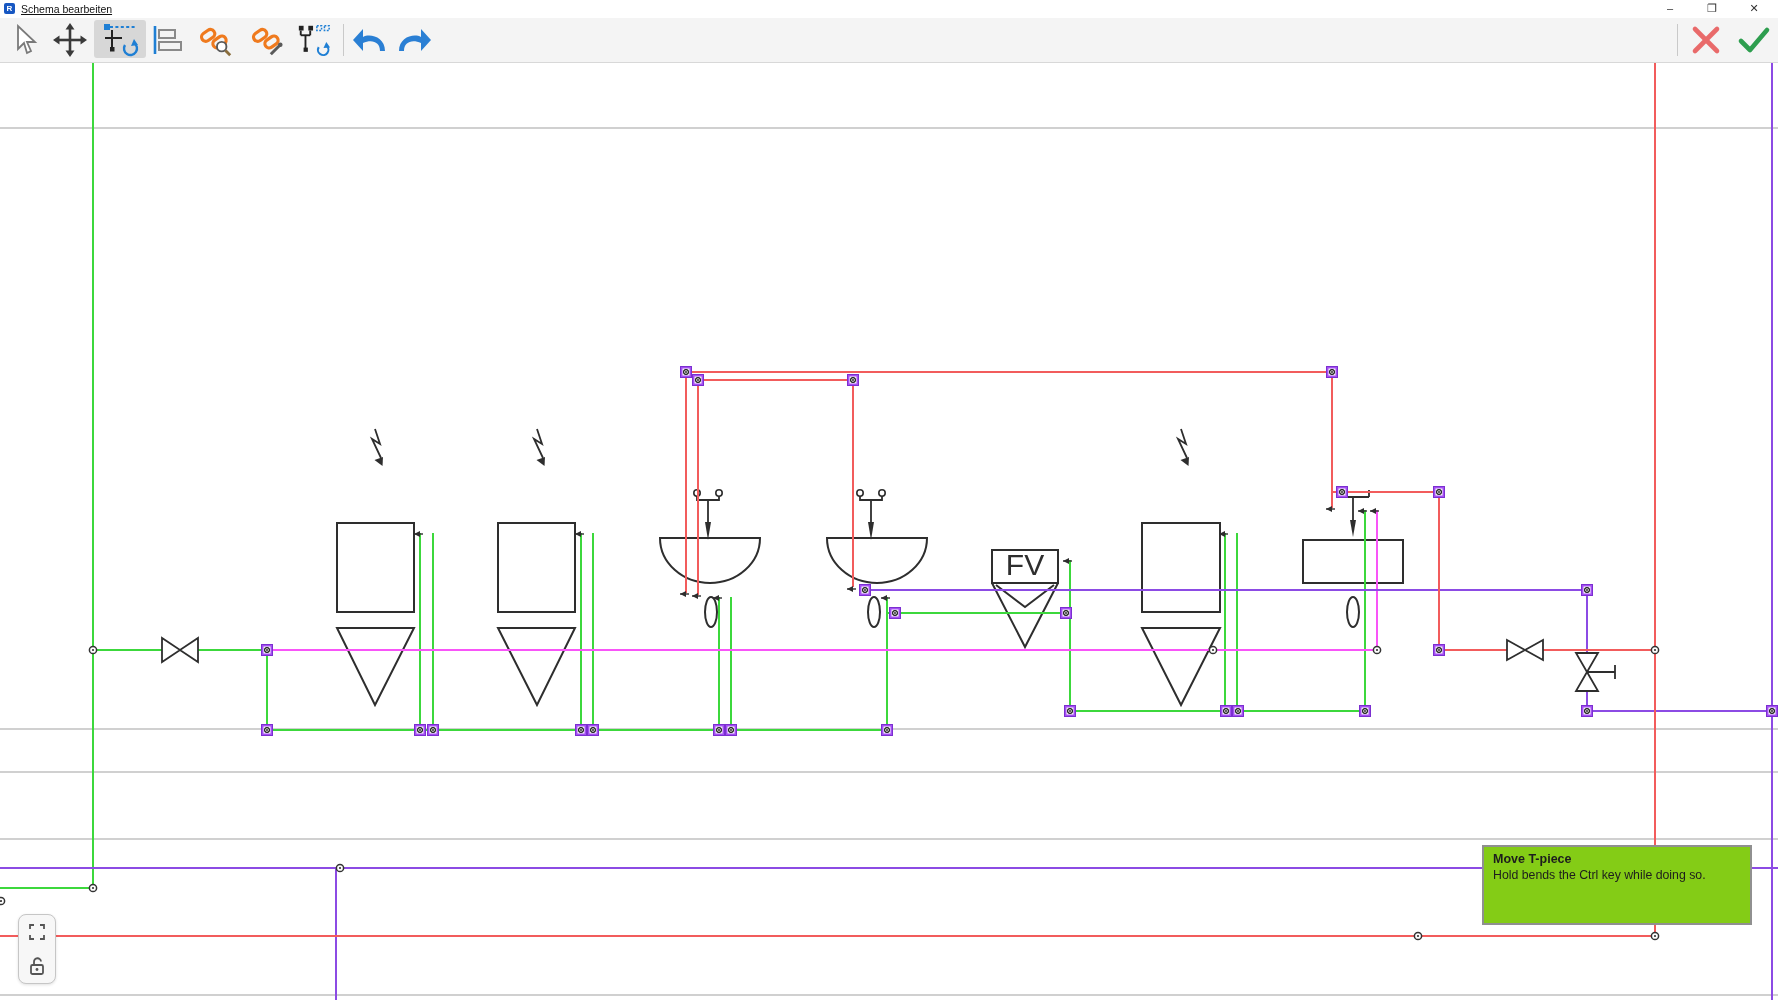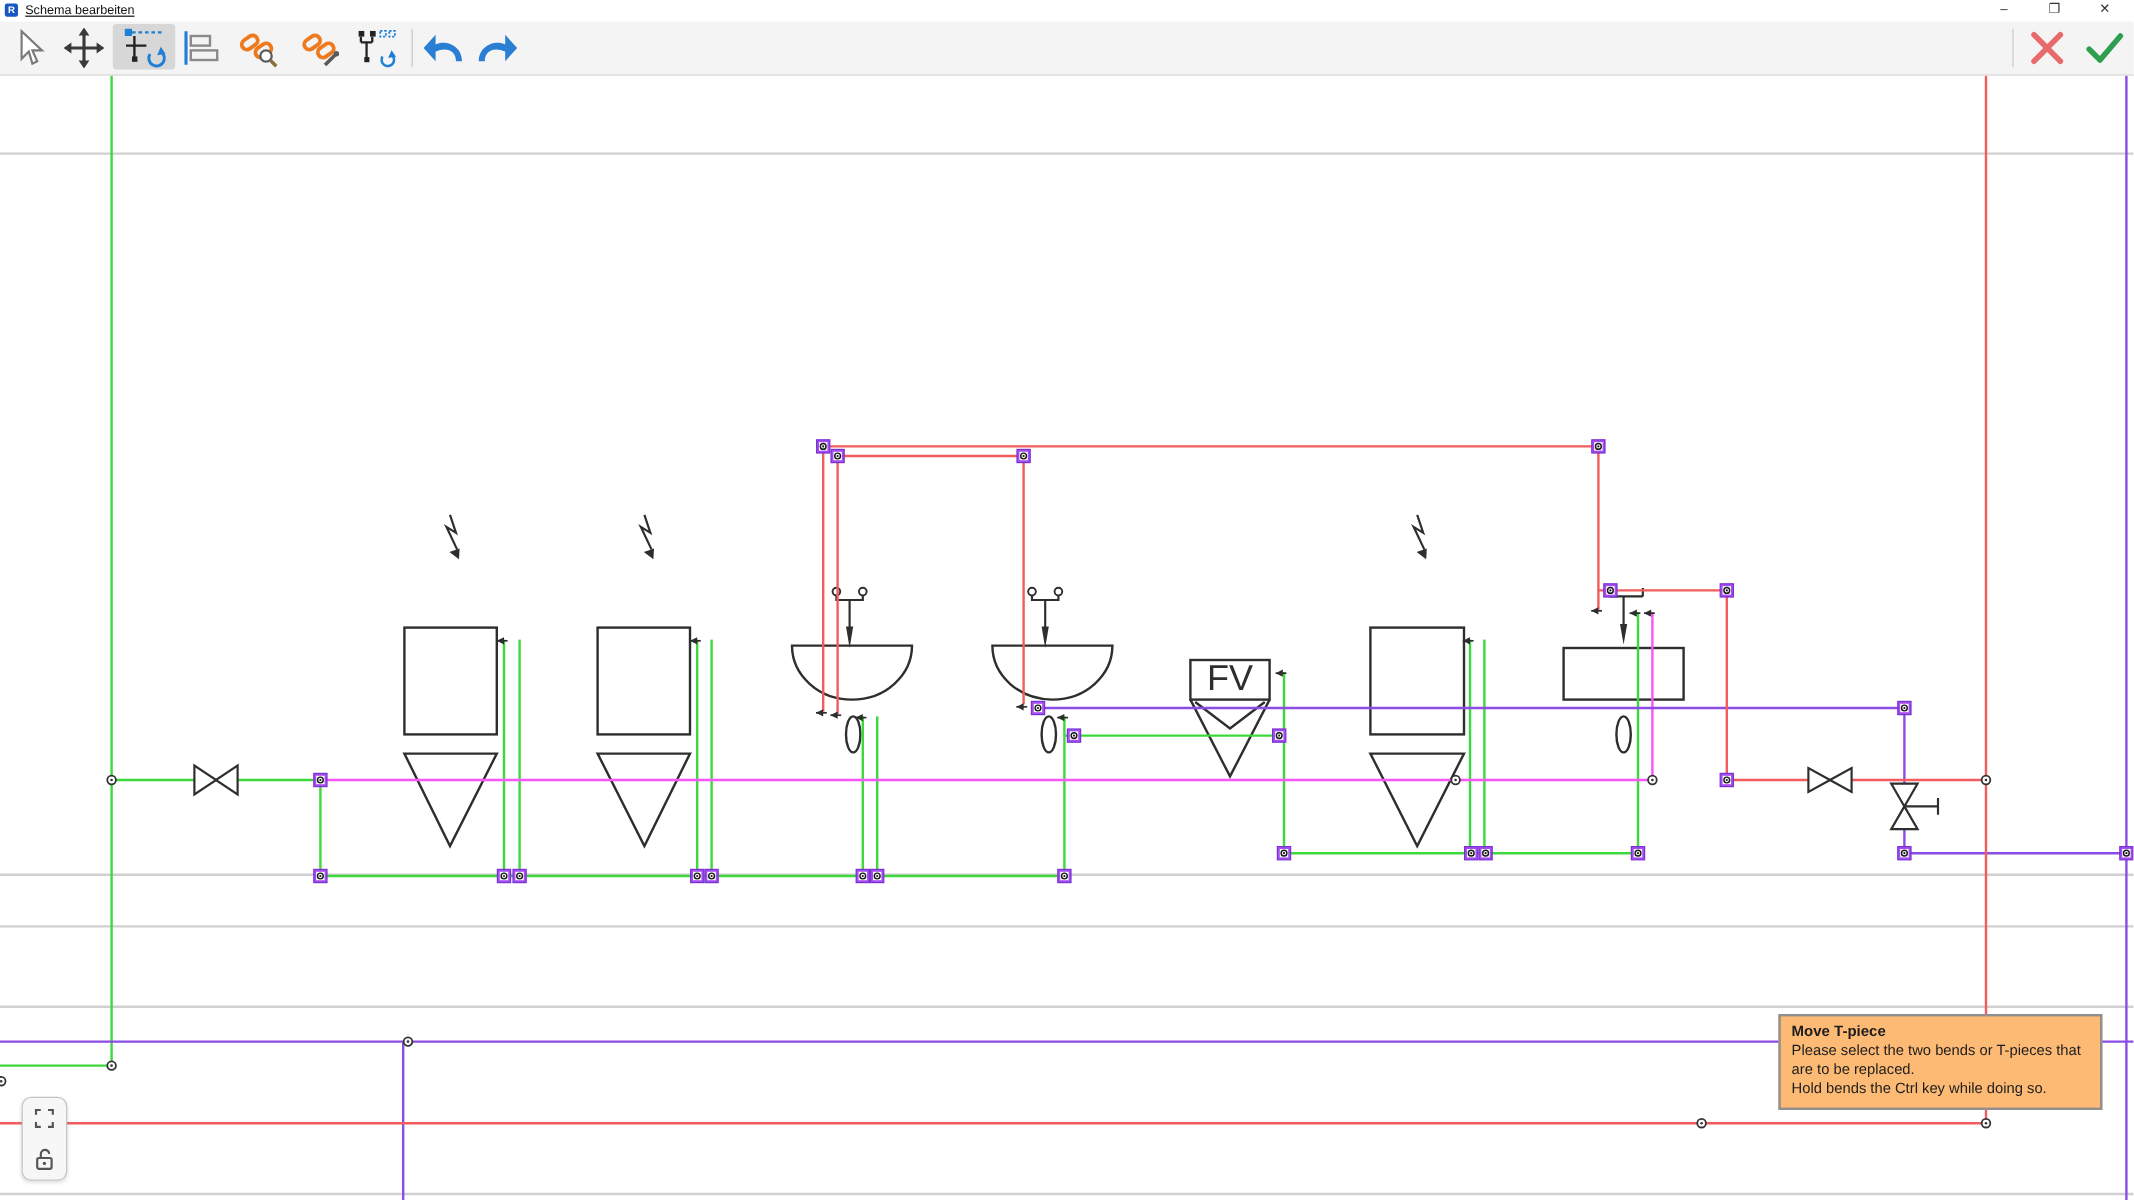--- a/index.html
+++ b/index.html
@@ -9,21 +9,21 @@
             color:#fff;font-size:8px;font-weight:bold;text-align:center;line-height:11px;}
   #title-text{position:absolute;left:21px;top:3px;font-size:10.5px;color:#111;text-decoration:underline;}
   .winbtn{position:absolute;top:0;width:34px;height:18px;text-align:center;font-size:11px;color:#333;line-height:17px;}
   #toolbar{position:absolute;left:0;top:18px;width:1778px;height:44px;background:#f4f4f4;
            border-bottom:1px solid #d8d8d8;z-index:30;}
   .tool{position:absolute;top:4px;width:36px;height:36px;display:flex;align-items:center;justify-content:center;}
   .tool.active{background:#d7d7d7;border-radius:3px;width:52px;height:38px;top:2px;}
   .tsep{position:absolute;top:6px;width:1px;height:32px;background:#c9c9c9;}
   #canvas-wrap{position:absolute;left:0;top:0;width:1778px;height:788px;}
   #schematic{position:absolute;left:0;top:0;}
-  #tooltip{position:absolute;left:1482px;top:845px;width:270px;height:80px;background:#fdba74;
+  #tooltip{position:absolute;left:1482px;top:845px;width:270px;height:80px;background:#84cc16;
            border:2px solid #909090;box-sizing:border-box;padding:5px 9px;z-index:20;color:#1d1d1d;}
   #tooltip .tt-title{font-size:12.5px;font-weight:bold;margin-bottom:1px;}
   #tooltip .tt-line{font-size:12.3px;line-height:16px;}
   #float-panel{position:absolute;left:18px;top:914px;width:36px;height:68px;background:#f7f7f7;
                border:1px solid #c6c6c6;border-radius:8px;z-index:20;box-shadow:0 1px 3px rgba(0,0,0,.12);
                display:flex;flex-direction:column;align-items:center;justify-content:space-around;}
 </style>
 </head>
 <body>
 
@@ -367,21 +367,20 @@
   </div>
   <div class="tool" style="left:1736px;" title="confirm">
     <svg width="34" height="32" viewBox="0 0 34 32">
       <path d="M4 17 L13 26 L30 6" fill="none" stroke="#2e9e4f" stroke-width="4.6" stroke-linecap="round" stroke-linejoin="round"></path>
     </svg>
   </div>
 </div>
 
 <div id="tooltip">
   <div class="tt-title">Move T-piece</div>
-  <div class="tt-line">Please select the two bends or T-pieces that are to be replaced.</div>
   <div class="tt-line">Hold bends the Ctrl key while doing so.</div>
 </div>
 
 <div id="float-panel">
   <svg width="18" height="18" viewBox="0 0 18 18">
     <g stroke="#555" stroke-width="1.8" fill="none">
       <path d="M2 6 V2 H6"></path>
         <path d="M12 2 H16 V6"></path>
         <path d="M16 12 V16 H12"></path>
         <path d="M6 16 H2 V12"></path>

